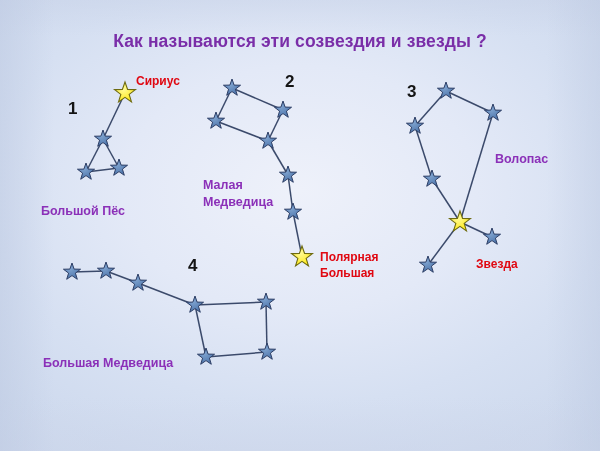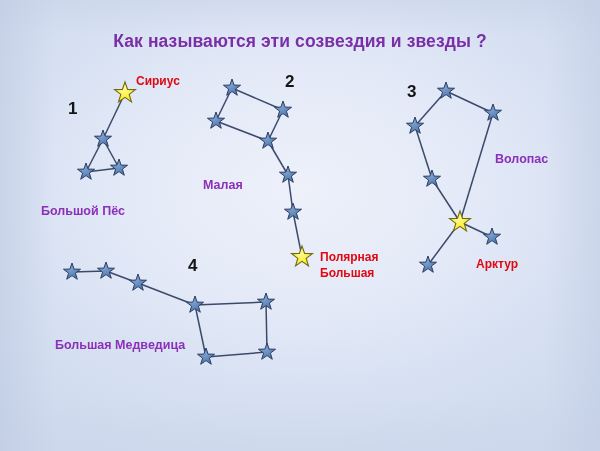--- a/index.html
+++ b/index.html
@@ -145,27 +145,28 @@
         <polygon points="267.00,343.00 269.12,349.09 275.56,349.22 270.42,353.11 272.29,359.28 267.00,355.60 261.71,359.28 263.58,353.11 258.44,349.22 264.88,349.09" fill="url(#blueStarGrad)" stroke="#2e3f66" stroke-width="1"></polygon>
         <polygon points="206.00,348.00 208.12,354.09 214.56,354.22 209.42,358.11 211.29,364.28 206.00,360.60 200.71,364.28 202.58,358.11 197.44,354.22 203.88,354.09" fill="url(#blueStarGrad)" stroke="#2e3f66" stroke-width="1"></polygon>
       </g>
   </svg>
 
   <div id="labels-layer">
       <div class="lbl lbl-const" style="left: 41px; top: 203px;">Большой Пёс</div>
       <div class="lbl lbl-star" style="left: 136px; top: 74px;">Сириус</div>
       <div class="lbl lbl-const" style="left: 203px; top: 177px;">
         <div>Малая</div>
+        <div>Медведица</div>
       </div>
       <div class="lbl lbl-star" style="left: 320px; top: 250px;">
         <div>Полярная</div>
         <div>Большая</div>
       </div>
       <div class="lbl lbl-const" style="left: 495px; top: 151px;">Волопас</div>
-      <div class="lbl lbl-star" style="left: 476px; top: 257px;">Арктур</div>
-      <div class="lbl lbl-const" style="left: 43px; top: 337px; margin-left: 12px;">Большая Медведица</div>
+      <div class="lbl lbl-star" style="left: 476px; top: 257px;">Звезда</div>
+      <div class="lbl lbl-const" style="left: 43px; top: 355px;">Большая Медведица</div>
       <div class="lbl lbl-num" style="left: 68px; top: 98px;">1</div>
       <div class="lbl lbl-num" style="left: 285px; top: 71px;">2</div>
       <div class="lbl lbl-num" style="left: 407px; top: 81px;">3</div>
       <div class="lbl lbl-num" style="left: 188px; top: 255px;">4</div>
     </div>
 
 </div>
 
 </body></html>

